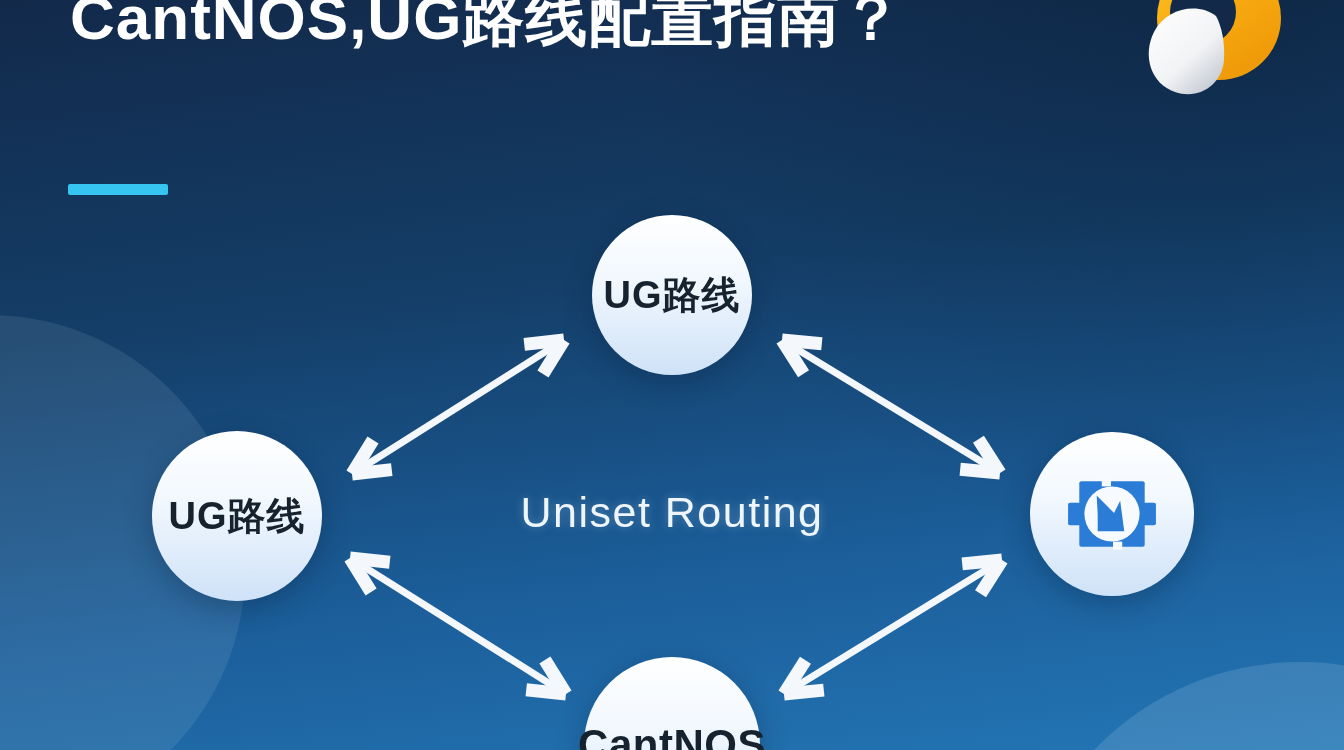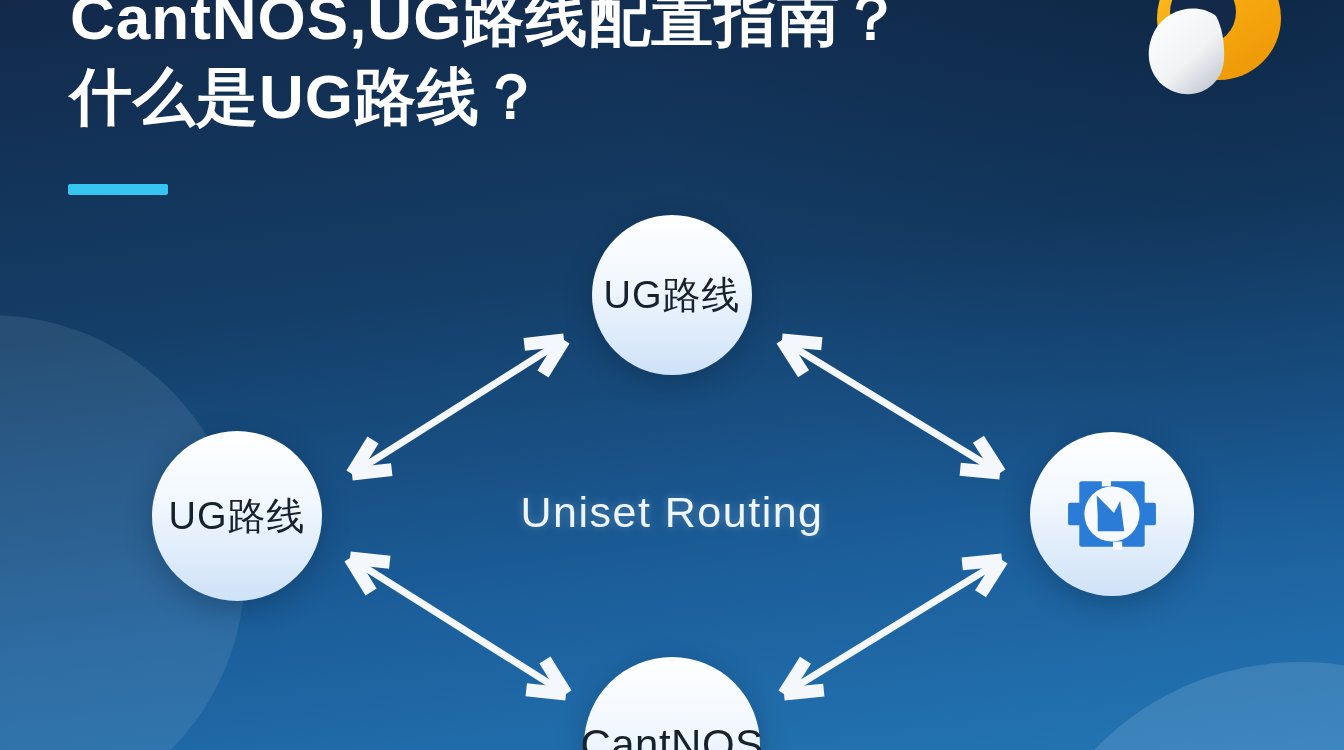--- a/index.html
+++ b/index.html
@@ -30,21 +30,21 @@
     position:absolute;left:68px;top:184px;width:100px;height:11px;
     border-radius:2px;
   }
   .node{
     position:absolute;border-radius:50%;
     background:linear-gradient(180deg,#ffffff 0%,#f2f8fe 40%,#cfe2f8 100%);
     box-shadow:0 8px 28px rgba(7,26,52,0.30);
     display:flex;align-items:center;justify-content:center;
   }
   .node-label{
-    color:#16222e;font-weight:400;letter-spacing:1px;white-space:nowrap;
+    color:#16222e;font-weight:700;letter-spacing:1px;white-space:nowrap;
   }
   .node-top{left:592px;top:215px;width:160px;height:160px;}
   .node-left{left:152px;top:431px;width:170px;height:170px;}
   .node-right{left:1030px;top:432px;width:164px;height:164px;}
   .node-bottom{left:584px;top:657px;width:176px;height:176px;}
   .node-top .node-label,.node-left .node-label{font-size:38px;}
   .node-bottom .node-label{font-size:42px;letter-spacing:0.5px;}
   .center-label{
     position:absolute;left:672px;top:512px;transform:translate(-50%,-50%);
     color:#eef5fc;font-size:43px;font-weight:400;letter-spacing:1.5px;
@@ -78,21 +78,20 @@
     <line x1="350" y1="558" x2="389.76636010049015" y2="562.3170133608949" stroke="#f4f8fc" stroke-width="13" stroke-linecap="butt"></line>
     <line x1="790.8154124806656" y1="689.8107097595908" x2="995.1845875193344" y2="564.1892902404092" stroke="#f4f8fc" stroke-width="7" stroke-linecap="butt"></line>
     <line x1="1002" y1="560" x2="962.1894193619213" y2="563.8881447065448" stroke="#f4f8fc" stroke-width="13" stroke-linecap="butt"></line>
     <line x1="1002" y1="560" x2="980.5540590311258" y2="593.7649465564447" stroke="#f4f8fc" stroke-width="13" stroke-linecap="butt"></line>
     <line x1="784" y1="694" x2="823.8105806380787" y2="690.1118552934552" stroke="#f4f8fc" stroke-width="13" stroke-linecap="butt"></line>
     <line x1="784" y1="694" x2="805.4459409688743" y2="660.2350534435554" stroke="#f4f8fc" stroke-width="13" stroke-linecap="butt"></line>
   </svg>
 
 <div class="title">
   <div>CantNOS,UG路线配置指南？</div>
-  <div>什么是UG路线？</div>
 </div>
 <div class="accent-bar" id="accent-bar" style="background: rgb(53, 197, 240);"></div>
 
 <div class="logo-wrap">
   <svg width="164" height="112" viewBox="0 0 164 112">
     <defs>
       <linearGradient id="lg-orange" x1="0" y1="0" x2="0.6" y2="1">
         <stop offset="0" stop-color="#ffc427"></stop>
         <stop offset="0.55" stop-color="#f7a90f"></stop>
         <stop offset="1" stop-color="#ef9a08"></stop>

